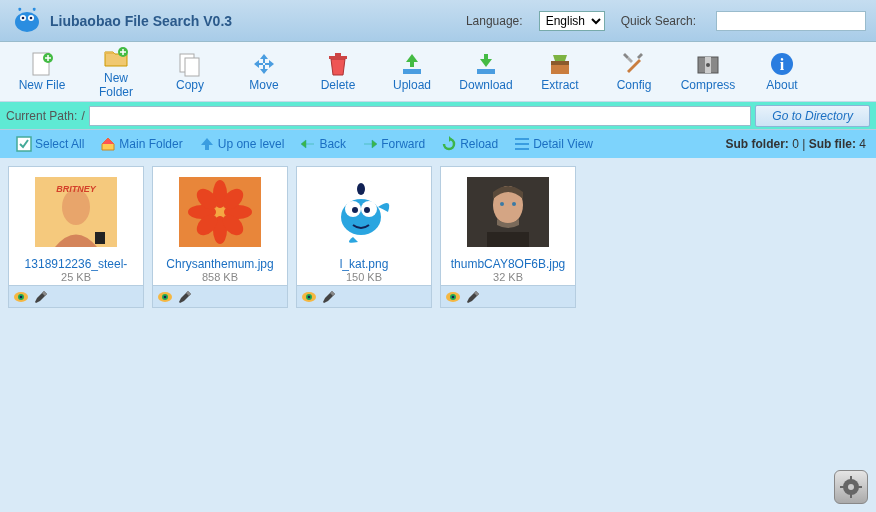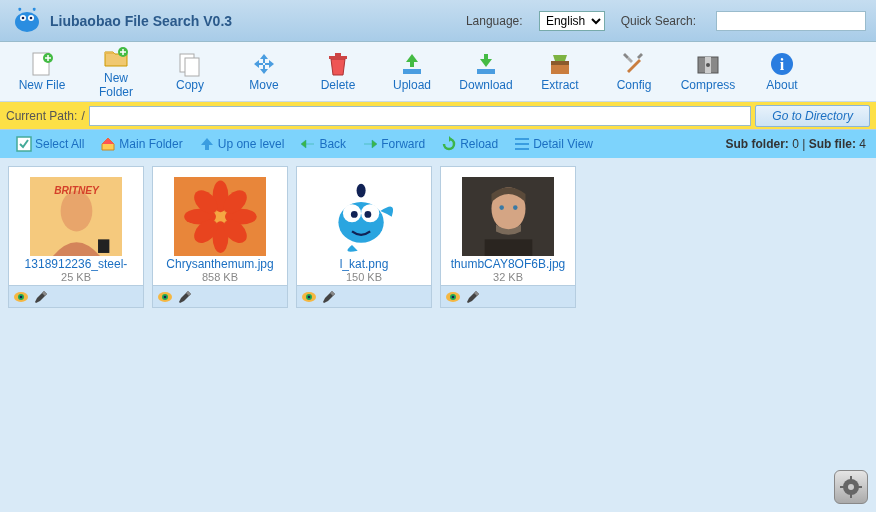--- a/index.html
+++ b/index.html
@@ -2,39 +2,39 @@
 <html><head>
 <meta charset="utf-8">
 <style>
 * { box-sizing: border-box; margin: 0; padding: 0; }
 body { font-family: Arial, sans-serif; font-size: 12px; background: #d9eaf7; width: 876px; height: 512px; overflow: hidden; position: relative; }
 .header { background: linear-gradient(#c5ddf0, #a8cce8); height: 42px; display: flex; align-items: center; padding: 0 10px; border-bottom: 1px solid #9bc; }
 .logo { width: 34px; height: 34px; margin-right: 6px; }
 .title { font-weight: bold; color: #2b5a8b; font-size: 14px; flex-shrink: 0; }
 .header-spacer { flex: 1; }
 .header-label { color: #444; margin: 0 16px; }
-.lang-select { border: 1px solid #7aa; height: 20px; font-size: 12px; padding: 0 2px; background: #fff; text-align: center; }
+.lang-select { border: 1px solid #7aa; height: 20px; font-size: 12px; padding: 0 2px; background: #fff; }
 .search-input { width: 150px; height: 20px; border: 1px solid #9bc; padding: 0 4px; margin-left: 4px; }
 .toolbar { background: #eef6fc; height: 60px; display: flex; align-items: center; padding: 4px 6px; gap: 2px; border-bottom: 1px solid #c6d9e9; }
 .tool-btn { display: flex; flex-direction: column; align-items: center; justify-content: center; width: 72px; height: 52px; cursor: pointer; border-radius: 3px; }
 .tool-icon { width: 26px; height: 26px; margin-bottom: 2px; display: flex; align-items: center; justify-content: center; }
 .tool-label { color: #1b6fc2; font-size: 12px; text-align: center; line-height: 1.1; }
-.pathbar { background: #fde047; height: 28px; display: flex; align-items: center; padding: 0 6px; gap: 4px; border-bottom: 1px solid #b5cde0; }
+.pathbar { background: #5eead4; height: 28px; display: flex; align-items: center; padding: 0 6px; gap: 4px; border-bottom: 1px solid #b5cde0; }
 .pathbar-label { color: #555; font-size: 12px; }
 .path-input { flex: 1; height: 20px; border: 1px solid #9bc; background: #fff; padding: 0 4px; }
 .go-btn { background: linear-gradient(#e8f2fb,#cde3f5); border: 1px solid #8ab5d8; color: #1b6fc2; height: 22px; padding: 0 16px; cursor: pointer; border-radius: 2px; font-size: 12px; font-style: italic; }
 .actionbar { background: #7dd3fc; height: 28px; display: flex; align-items: center; padding: 0 10px; gap: 4px; }
 .act { display: flex; align-items: center; gap: 3px; color: #1b6fc2; cursor: pointer; padding: 2px 6px; }
 .act-icon { width: 16px; height: 16px; }
 .actionbar-spacer { flex: 1; }
 .stat-label { color: #333; font-size: 12px; }
 .filegrid { padding: 8px; display: flex; gap: 8px; flex-wrap: wrap; background: #d9eaf7; }
 .file-card { width: 136px; border: 1px solid #b5cde0; background: #fff; display: flex; flex-direction: column; }
 .thumb { width: 100%; height: 90px; display: flex; align-items: center; justify-content: center; }
-.thumb-inner { width: 93px; height: 70px; }
+.thumb-inner { width: 82px; height: 70px; }
 .file-name { color: #1b6fc2; font-size: 12px; text-align: center; padding: 0 2px; white-space: nowrap; overflow: hidden; text-overflow: ellipsis; }
 .file-size { color: #888; font-size: 11px; text-align: center; margin-bottom: 2px; }
 .file-actions { background: #cde3f5; height: 22px; display: flex; align-items: center; padding: 0 4px; gap: 4px; border-top: 1px solid #b5cde0; }
 .fa-icon { width: 16px; height: 14px; cursor: pointer; }
 .corner-gear { position: absolute; bottom: 8px; right: 8px; width: 34px; height: 34px; background: linear-gradient(#e5e5e5,#aaa); border: 1px solid #888; border-radius: 6px; display: flex; align-items: center; justify-content: center; }
 </style>
 </head>
 <body>
 
 <div class="header">

